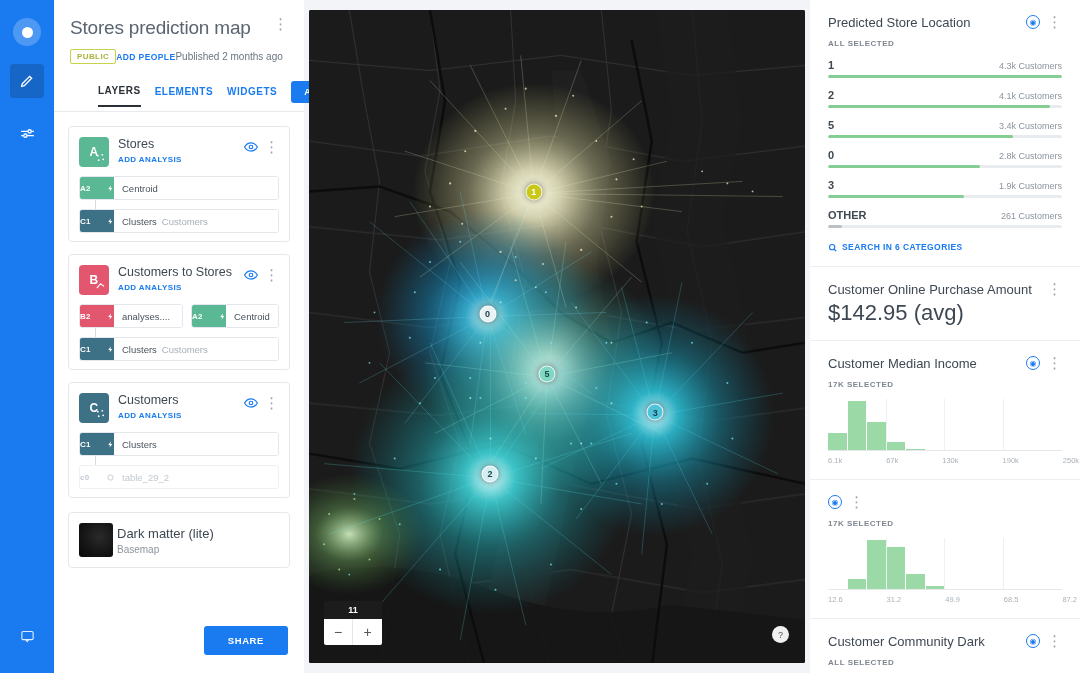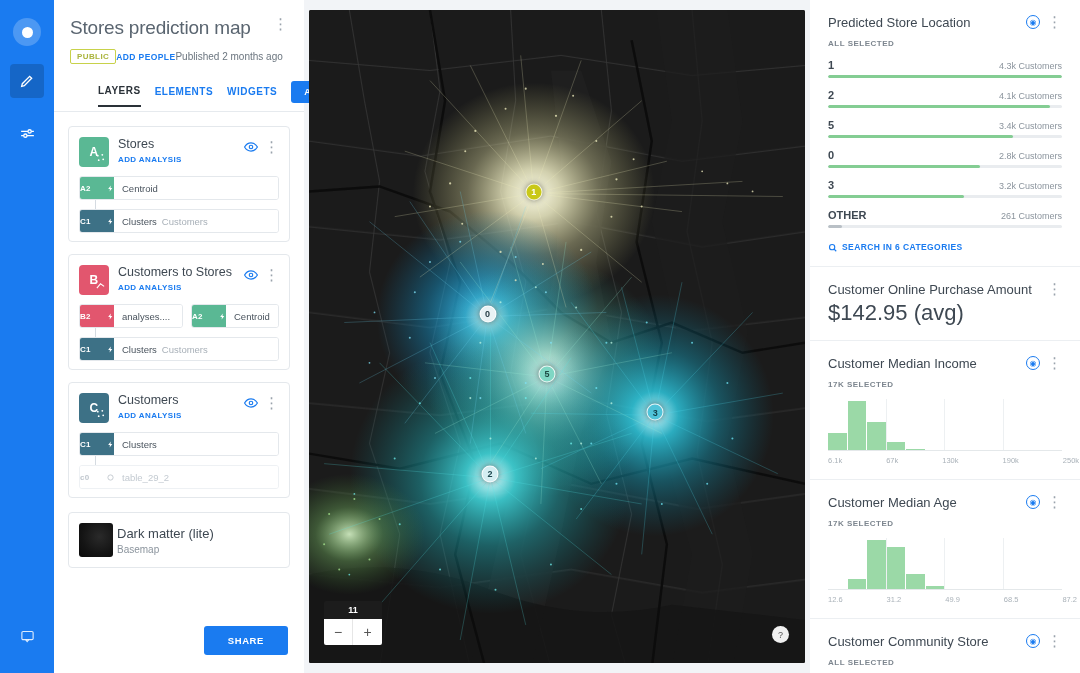--- a/index.html
+++ b/index.html
@@ -725,21 +725,21 @@
           <span class="cat-name">0</span>
           <span class="cat-val">2.8k Customers</span>
         </div>
         <div class="cat-bar">
             <div style="width:65%"></div>
           </div>
       </div>
       <div class="cat-row">
         <div class="cat-line">
           <span class="cat-name">3</span>
-          <span class="cat-val">3.2k Customers</span>
+          <span class="cat-val">1.9k Customers</span>
         </div>
         <div class="cat-bar">
             <div style="width:58%"></div>
           </div>
       </div>
       <div class="cat-row">
         <div class="cat-line">
           <span class="cat-name">OTHER</span>
           <span class="cat-val">261 Customers</span>
         </div>
@@ -803,21 +803,20 @@
         <span>6.1k</span>
         <span>67k</span>
         <span>130k</span>
         <span>190k</span>
         <span>250k</span>
       </div>
     </div>
 
     <div class="widget">
       <div class="w-head">
-        <div class="w-title">Customer Median Age</div>
         <div class="w-tools">
           <div class="w-circle-icon">◉</div>
           <span class="kebab">⋮</span>
         </div>
       </div>
       <div class="w-sub">17K SELECTED</div>
       <div class="hist">
         <div class="hist-grid">
             <div></div>
             <div></div>
@@ -844,21 +843,21 @@
         <span>12.6</span>
         <span>31.2</span>
         <span>49.9</span>
         <span>68.5</span>
         <span>87.2</span>
       </div>
     </div>
 
     <div class="widget">
       <div class="w-head">
-        <div class="w-title">Customer Community Store</div>
+        <div class="w-title">Customer Community Dark</div>
         <div class="w-tools">
           <div class="w-circle-icon">◉</div>
           <span class="kebab">⋮</span>
         </div>
       </div>
       <div class="w-sub">ALL SELECTED</div>
 
     </div>
 
   </div>

